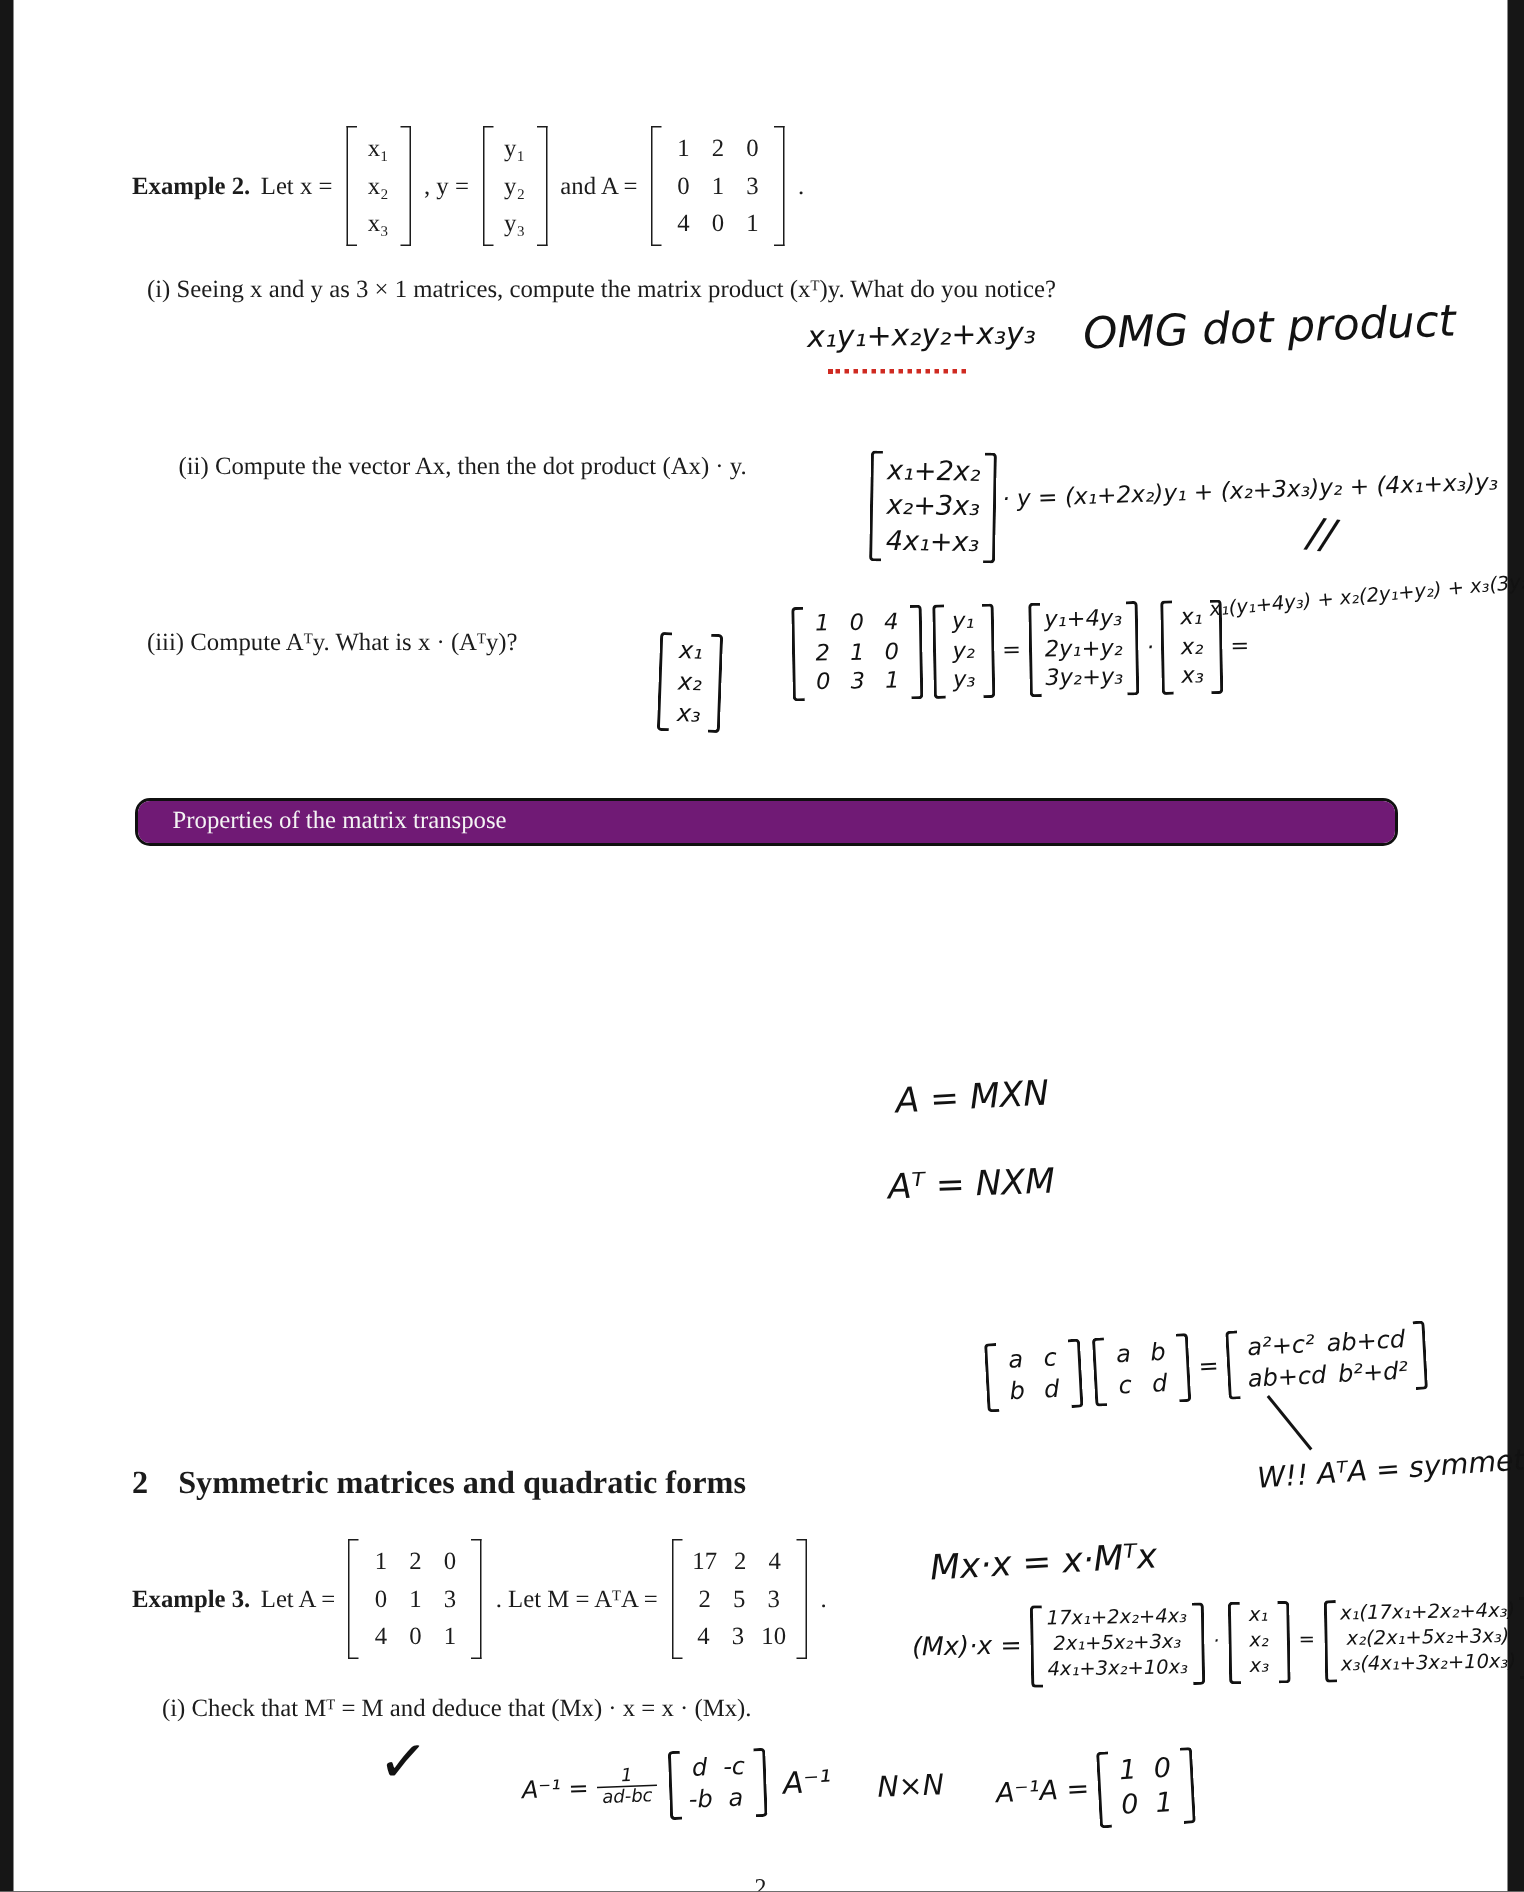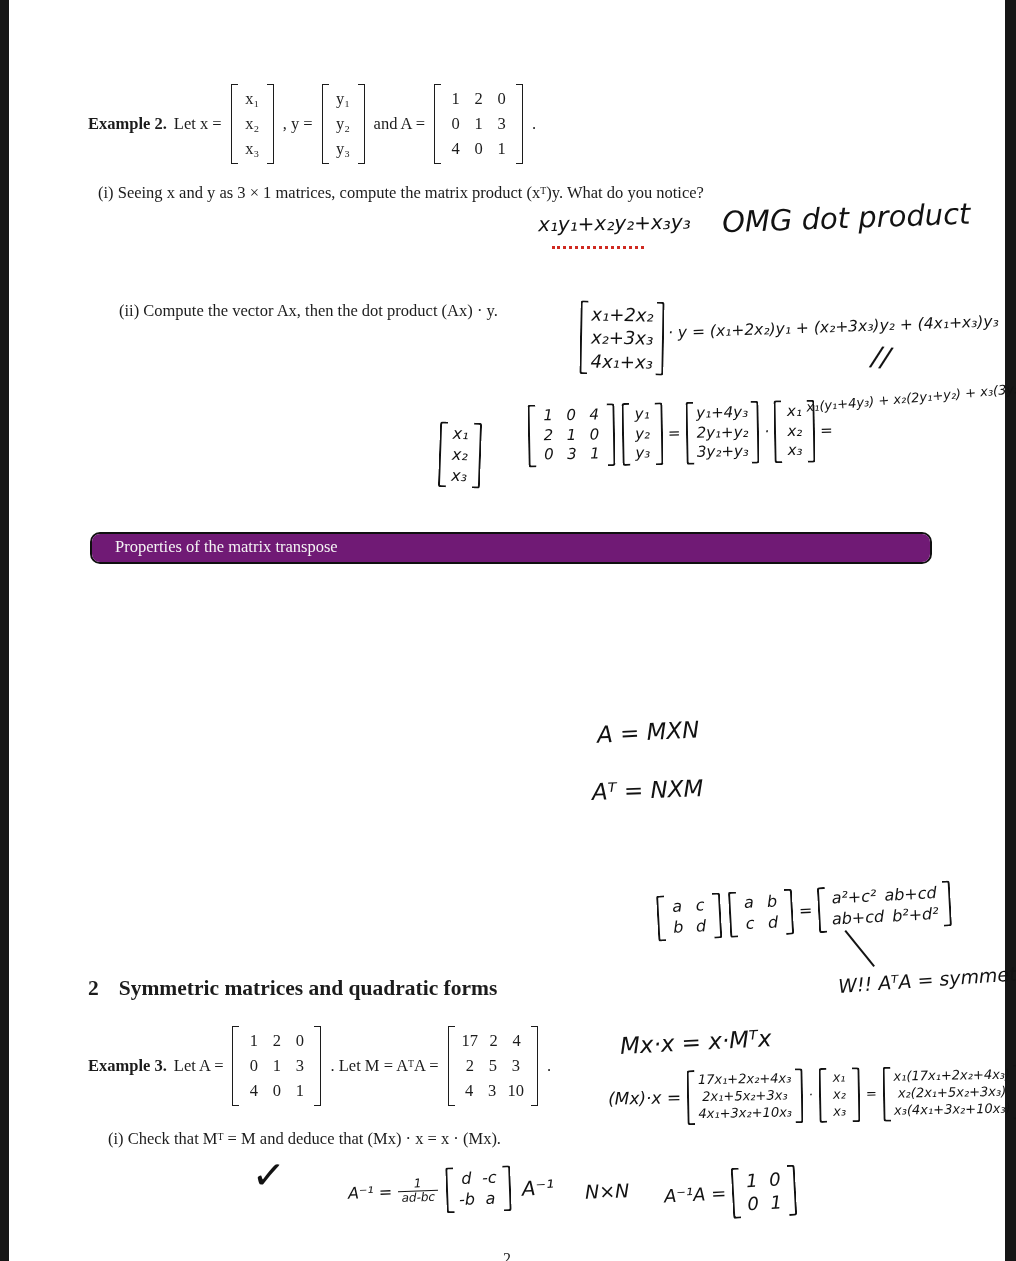--- a/index.html
+++ b/index.html
@@ -121,20 +121,21 @@
         </div>
         <div class="mrow">
           <span class="mcell">4x₁+x₃</span>
         </div>
       </span>
   </div>
   <div class="abs hw" style="left:668px;top:318px;font-size:15.5px;transform:rotate(-2deg);">· y = (x₁+2x₂)y₁ + (x₂+3x₃)y₂ + (4x₁+x₃)y₃</div>
   <div class="abs hw" style="left:872px;top:340px;font-size:27px;transform:rotate(6deg);">//</div>
   <div class="abs hw" style="left:806px;top:389px;font-size:13px;transform:rotate(-5deg);">x₁(y₁+4y₃) + x₂(2y₁+y₂) + x₃(3y₂+y₃)</div>
 
+  <div class="abs print" style="left:98px;top:417px;">(iii) Compute Aᵀy. What is x · (Aᵀy)?</div>
   <div class="abs hw" style="left:437px;top:422px;font-size:16px;transform:rotate(2deg);">
     <span class="matrix">
         <div class="mrow">
           <span class="mcell">x₁</span>
         </div>
         <div class="mrow">
           <span class="mcell">x₂</span>
         </div>
         <div class="mrow">
           <span class="mcell">x₃</span>

